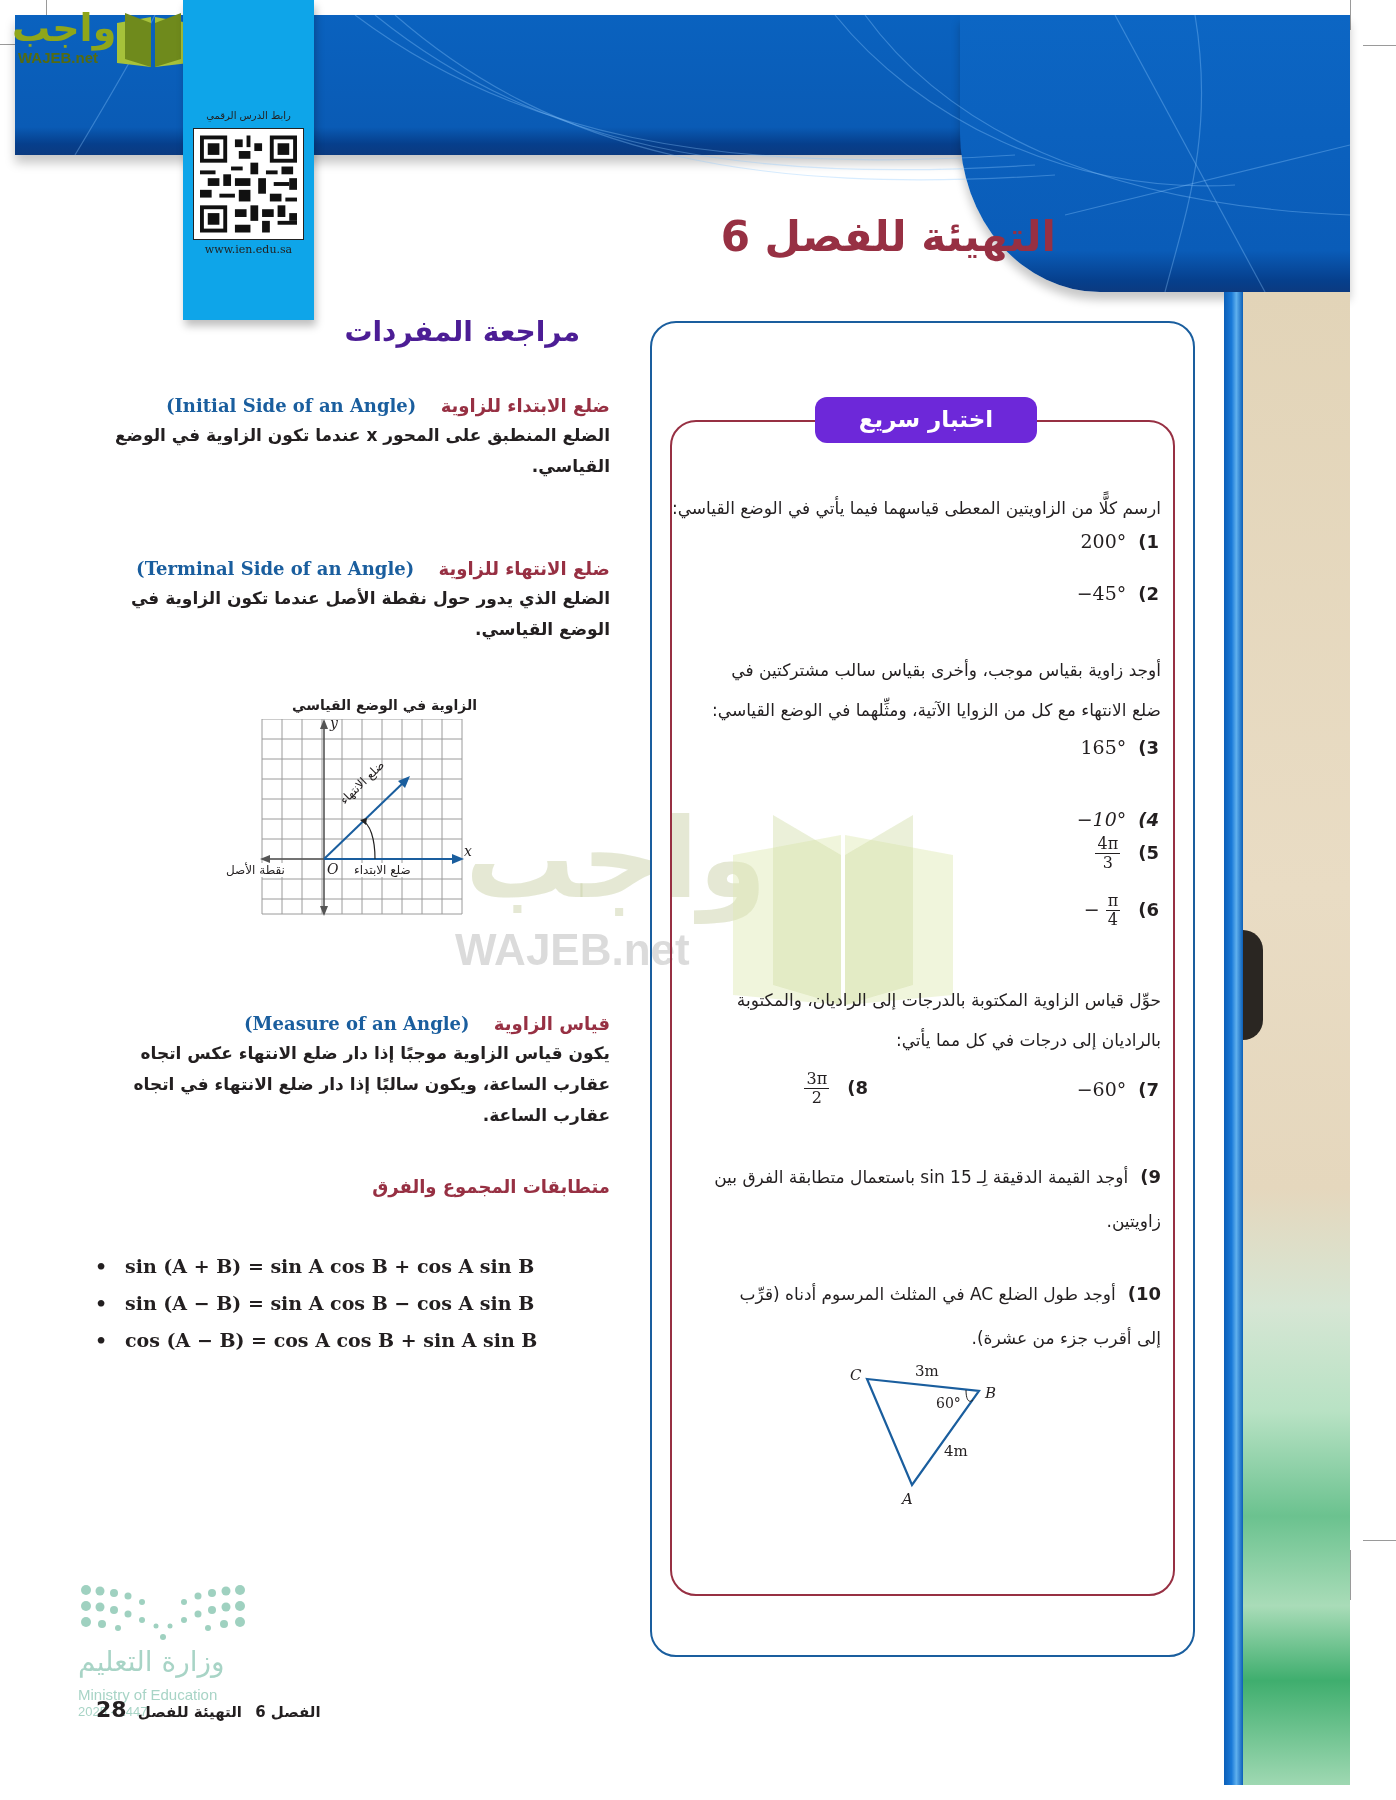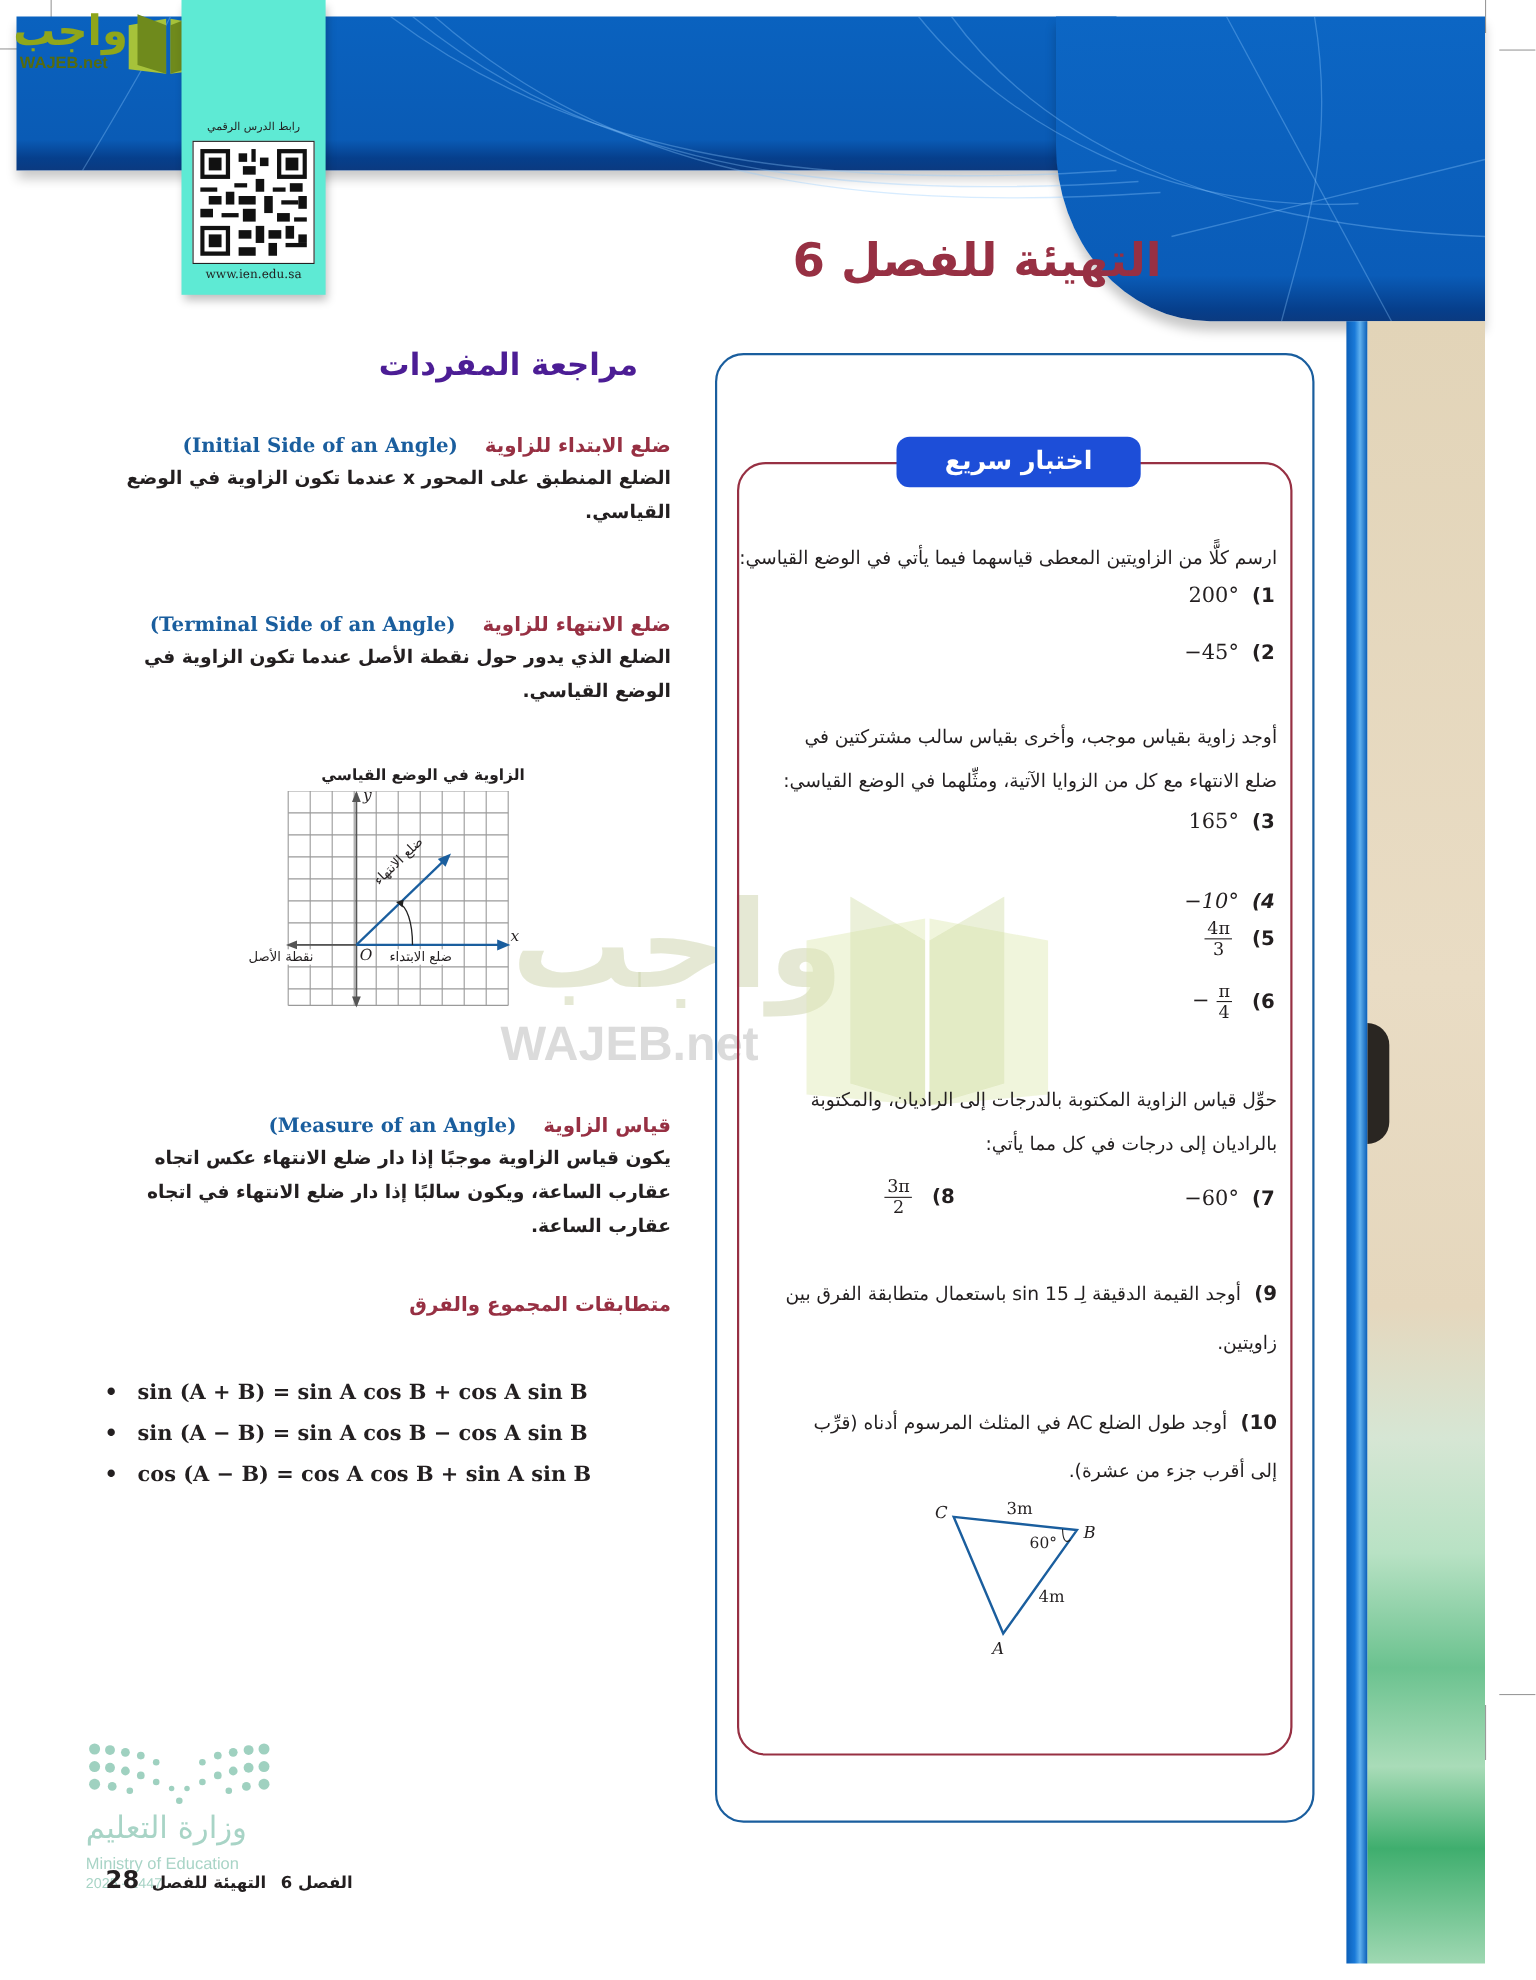--- a/index.html
+++ b/index.html
@@ -20,22 +20,22 @@
   .banner-right {
     position: absolute; left: 960px; top: 15px; width: 390px; height: 277px;
     background: linear-gradient(180deg, #0c66c4 0%, #0a5cb8 85%, #063f8c 96%, #0b3a80 100%);
     border-bottom-left-radius: 140px 160px;
     box-shadow: 0 8px 10px rgba(0,0,0,0.22);
   }
   .banner-lines { position: absolute; left: 15px; top: 15px; width: 1335px; height: 277px; pointer-events: none; }
 
   
   .qr-card {
-    position: absolute; left: 165px; top: 0; width: 131px; height: 268px;
-    background: #5eead4; box-shadow: 2px 6px 8px rgba(0,0,0,0.25);
+    position: absolute; left: 183px; top: 0; width: 131px; height: 320px;
+    background: #0ea5e9; box-shadow: 2px 6px 8px rgba(0,0,0,0.25);
   }
   .qr-label { position: absolute; top: 110px; width: 100%; text-align: center; font-size: 10px; color: #222; direction: rtl; }
   .qr-box { position: absolute; left: 10px; top: 128px; width: 111px; height: 112px; border: 1px solid #222; background: #fff; padding: 6px; }
   .qr-url { position: absolute; top: 243px; width: 100%; text-align: center; font-family: "DejaVu Serif", serif; font-size: 11px; color: #222; }
 
   
   .wm-top { position: absolute; left: 8px; top: 4px; width: 185px; height: 85px; }
   .wm-top-ar { position: absolute; left: 4px; top: 0; font-size: 38px; font-weight: bold; color: #8fa61a; direction: rtl; line-height: 48px; }
   .wm-top-en { position: absolute; left: 10px; top: 45px; font-size: 15px; font-weight: bold; color: #556b0f; font-family: "Liberation Sans", sans-serif; }
 
@@ -64,21 +64,21 @@
   .angle-diagram { position: absolute; left: 232px; top: 697px; width: 245px; height: 230px; }
 
   
   .identities { position: absolute; left: 95px; top: 1248px; width: 430px; }
   .identity { font-family: "DejaVu Serif", serif; font-weight: bold; font-size: 19px; line-height: 37px; white-space: nowrap; color: #231f20; }
   .identity .bullet { display: inline-block; width: 30px; }
 
   
   .outer-box { position: absolute; left: 650px; top: 321px; width: 545px; height: 1336px; border: 2.5px solid #1a5e9e; border-radius: 26px; }
   .inner-box { position: absolute; left: 670px; top: 420px; width: 505px; height: 1176px; border: 2.5px solid #973043; border-radius: 26px; }
-  .quiz-badge { position: absolute; left: 815px; top: 397px; width: 222px; height: 46px; background: #1d4ed8; border-radius: 12px;
+  .quiz-badge { position: absolute; left: 815px; top: 397px; width: 222px; height: 46px; background: #6d28d9; border-radius: 12px;
     color: #fff; font-size: 23px; font-weight: bold; text-align: center; line-height: 44px; direction: rtl; }
 
   .q-text { position: absolute; right: 235px; direction: rtl; text-align: right; font-size: 17px; line-height: 40px; color: #231f20; }
   .q-item { position: absolute; direction: rtl; white-space: nowrap; font-size: 19px; }
   .q-num { font-weight: bold; font-family: "DejaVu Sans", sans-serif; font-size: 18px; margin-left: 12px; }
   .q-val { font-family: "DejaVu Serif", serif; font-size: 19px; direction: ltr; unicode-bidi: embed; color: #231f20; }
   .frac { display: inline-block; vertical-align: middle; text-align: center; font-family: "DejaVu Serif", serif; font-size: 16px; line-height: 18px; direction: ltr; }
   .frac .num { display: block; border-bottom: 1px solid #231f20; padding: 0 2px; }
   .frac .den { display: block; }
 

